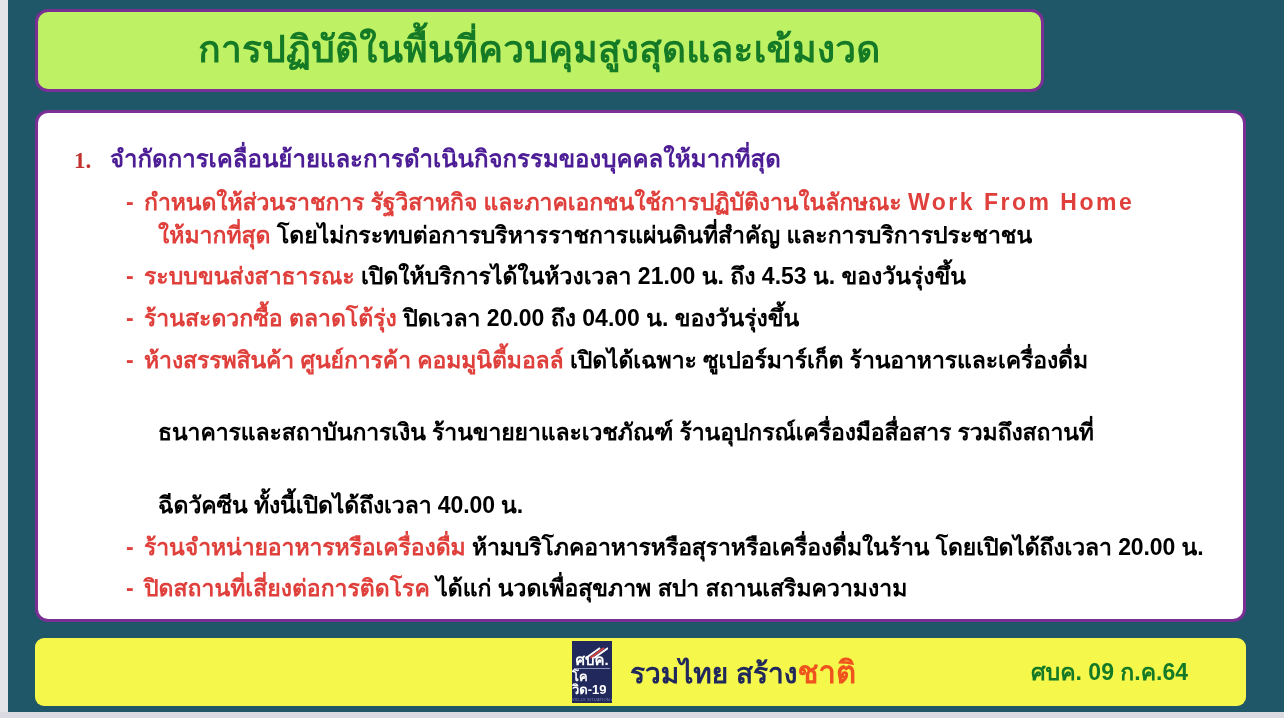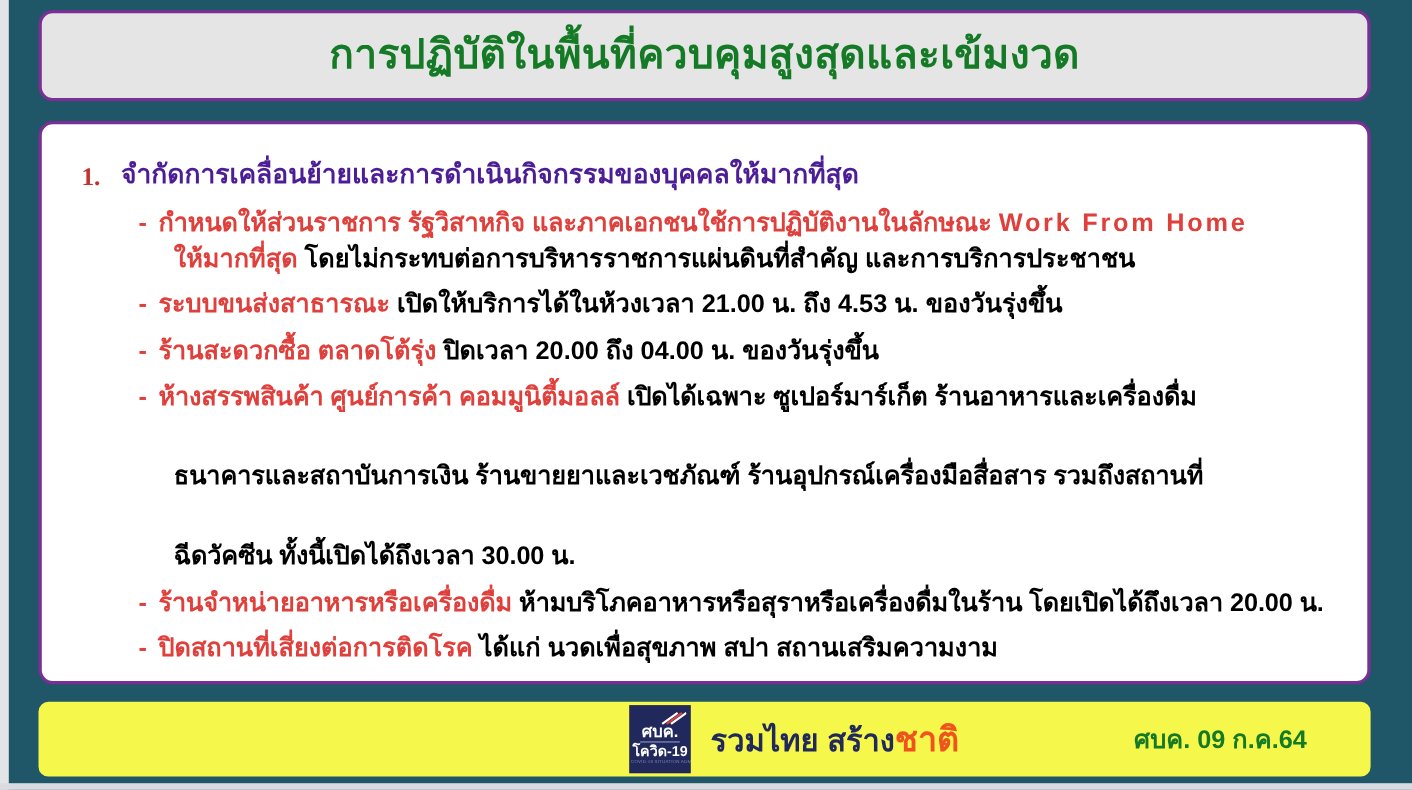--- a/index.html
+++ b/index.html
@@ -37,23 +37,23 @@
     width: 1284px; height: 6px;
     background: #d9dbe1;
     z-index: 5;
   }
 
   
   #title-panel {
     position: absolute;
     left: 35px;
     top: 9px;
-    width: 1211px;
+    width: 1009px;
     height: 83px;
-    background: #e5e5e5;
+    background: #bef264;
     border: 3px solid #7a2f95;
     border-radius: 13px;
     box-sizing: border-box;
     display: flex;
     align-items: center;
     justify-content: center;
   }
   #title-text {
     color: #157a26;
     font-size: 37px;
@@ -143,21 +143,21 @@
 
   #brand-block {
     position: absolute;
     left: 537px;
     top: 2px;
     height: 64px;
     display: flex;
     align-items: center;
   }
   #logo-box {
-    width: 56px;
+    width: 40px;
     height: 62px;
     background: #21295c;
     position: relative;
     display: flex;
     flex-direction: column;
     align-items: center;
     justify-content: center;
     overflow: hidden;
   }
   #logo-swoosh {
@@ -257,21 +257,21 @@
           <span class="b-navy">ปิดเวลา 20.00 ถึง 04.00 น. ของวันรุ่งขึ้น</span>
         </span>
       </div>
 
       <div class="bullet">
         <span class="dash">-</span>
         <span class="bullet-body tight">
           <span class="b-red">ห้างสรรพสินค้า ศูนย์การค้า คอมมูนิตี้มอลล์</span>
           <span class="b-navy">เปิดได้เฉพาะ ซูเปอร์มาร์เก็ต ร้านอาหารและเครื่องดื่ม</span>
           <span class="b-navy line2">ธนาคารและสถาบันการเงิน ร้านขายยาและเวชภัณฑ์ ร้านอุปกรณ์เครื่องมือสื่อสาร รวมถึงสถานที่</span>
-          <span class="b-navy line2">ฉีดวัคซีน ทั้งนี้เปิดได้ถึงเวลา 30.00 น.</span>
+          <span class="b-navy line2">ฉีดวัคซีน ทั้งนี้เปิดได้ถึงเวลา 40.00 น.</span>
         </span>
       </div>
 
       <div class="bullet">
         <span class="dash">-</span>
         <span class="bullet-body tight">
           <span class="b-red">ร้านจำหน่ายอาหารหรือเครื่องดื่ม</span>
           <span class="b-navy">ห้ามบริโภคอาหารหรือสุราหรือเครื่องดื่มในร้าน โดยเปิดได้ถึงเวลา 20.00 น.</span>
         </span>
       </div>

